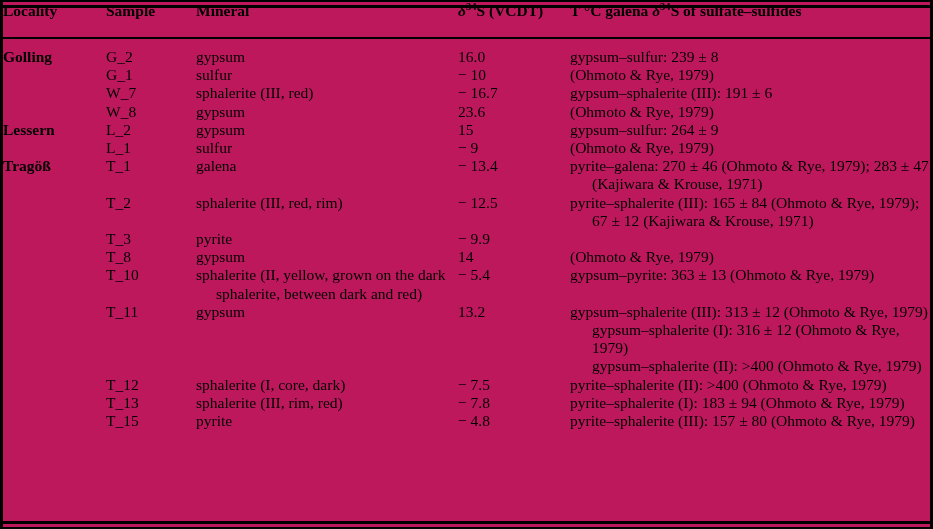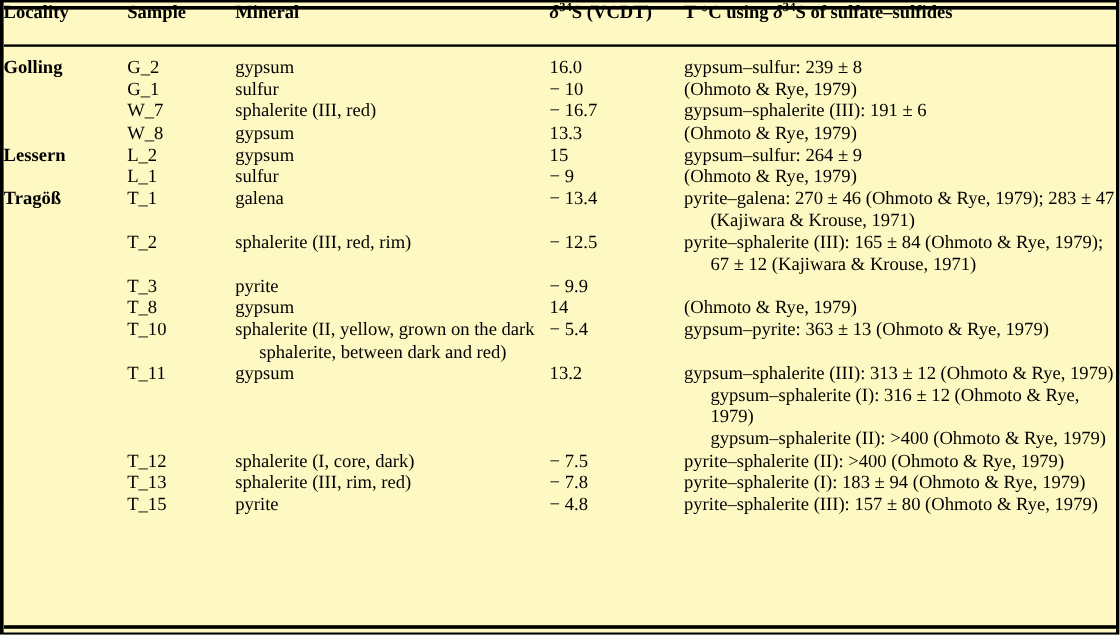--- a/index.html
+++ b/index.html
@@ -8,21 +8,21 @@
     background: #ffffff;
   }
   body {
     font-family: "Liberation Serif", "DejaVu Serif", serif;
     color: #000000;
   }
   #page {
     position: relative;
     width: 933px;
     height: 529px;
-    background: #fef9c3;
+    background: #be185d;
     box-sizing: border-box;
     border-left: 3px solid #000;
     border-right: 3px solid #000;
     border-top: 2px solid #000;
     border-bottom: 2px solid #000;
     overflow: hidden;
   }
   .rule-top-thick {
     position: absolute;
     left: 0; right: 0;
@@ -137,21 +137,21 @@
         <col class="c-min">
         <col class="c-del">
         <col class="c-tmp">
     </colgroup>
     <thead>
       <tr>
         <th class="h-loc">Locality</th>
         <th class="h-smp">Sample</th>
         <th class="h-min">Mineral</th>
         <th class="h-del"><span class="ital">δ</span><sup>34</sup><span>S (VCDT)</span></th>
-        <th class="h-tmp"><span>T °C using </span><span class="ital">δ</span><sup>34</sup><span>S of sulfate–sulfides</span></th>
+        <th class="h-tmp"><span>T °C galena </span><span class="ital">δ</span><sup>34</sup><span>S of sulfate–sulfides</span></th>
       </tr>
     </thead>
     <tbody>
       <tr class="spacer">
         <td></td>
         <td></td>
         <td></td>
         <td></td>
         <td></td>
       </tr>
@@ -187,21 +187,21 @@
           <td class="tmp">
             <span class="hang">gypsum–sphalerite (III): 191 ± 6</span>
           </td>
         </tr>
         <tr>
           <td class="loc"></td>
           <td class="smp">W_8</td>
           <td class="min">
             <span class="minhang">gypsum</span>
           </td>
-          <td class="del">13.3</td>
+          <td class="del">23.6</td>
           <td class="tmp">
             <span class="hang">(Ohmoto &amp; Rye, 1979)</span>
           </td>
         </tr>
         <tr>
           <td class="loc">Lessern</td>
           <td class="smp">L_2</td>
           <td class="min">
             <span class="minhang">gypsum</span>
           </td>

